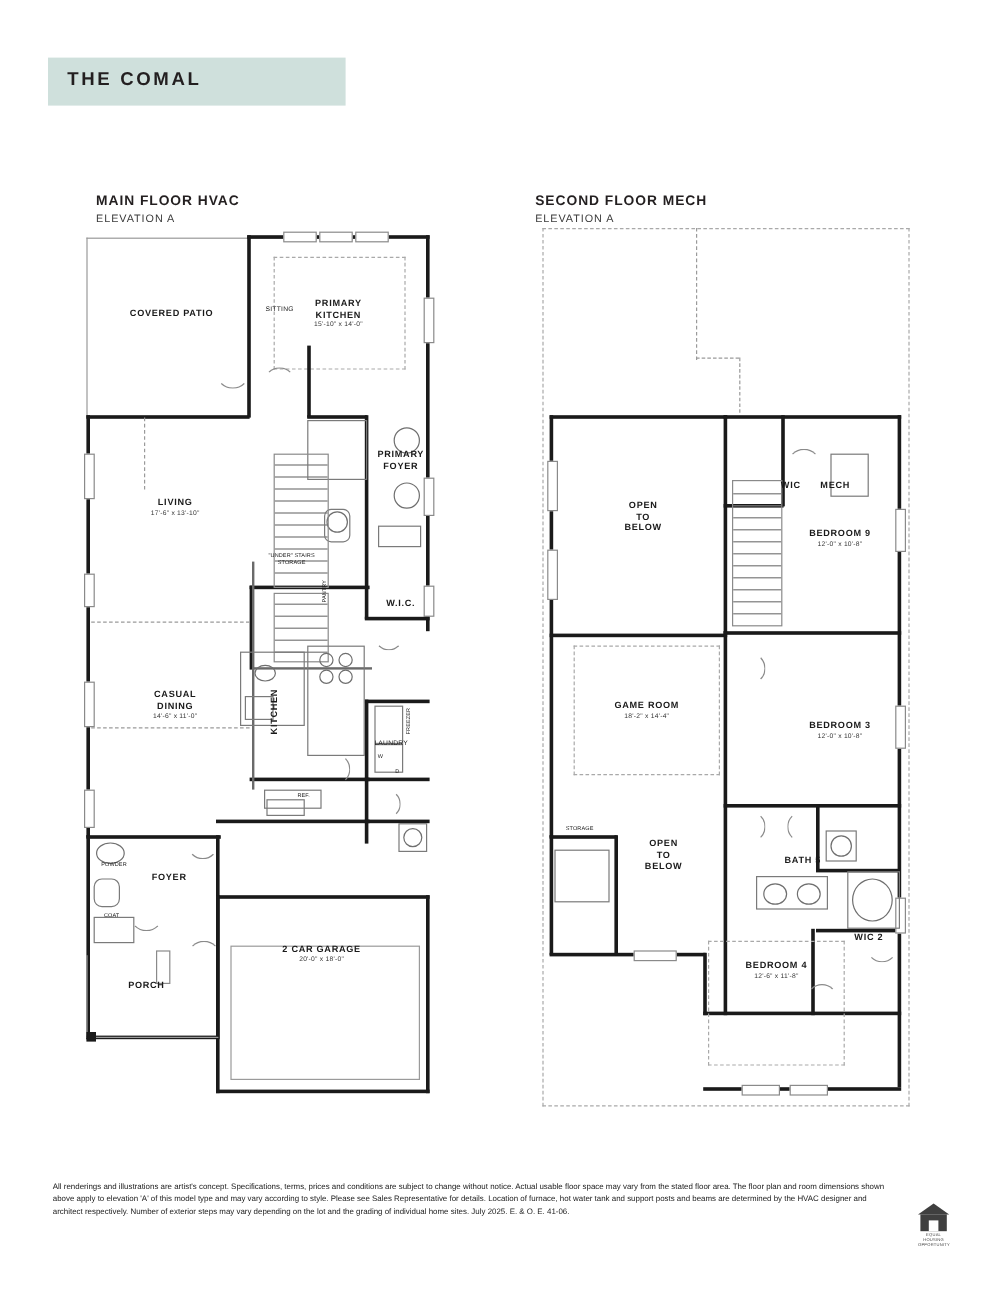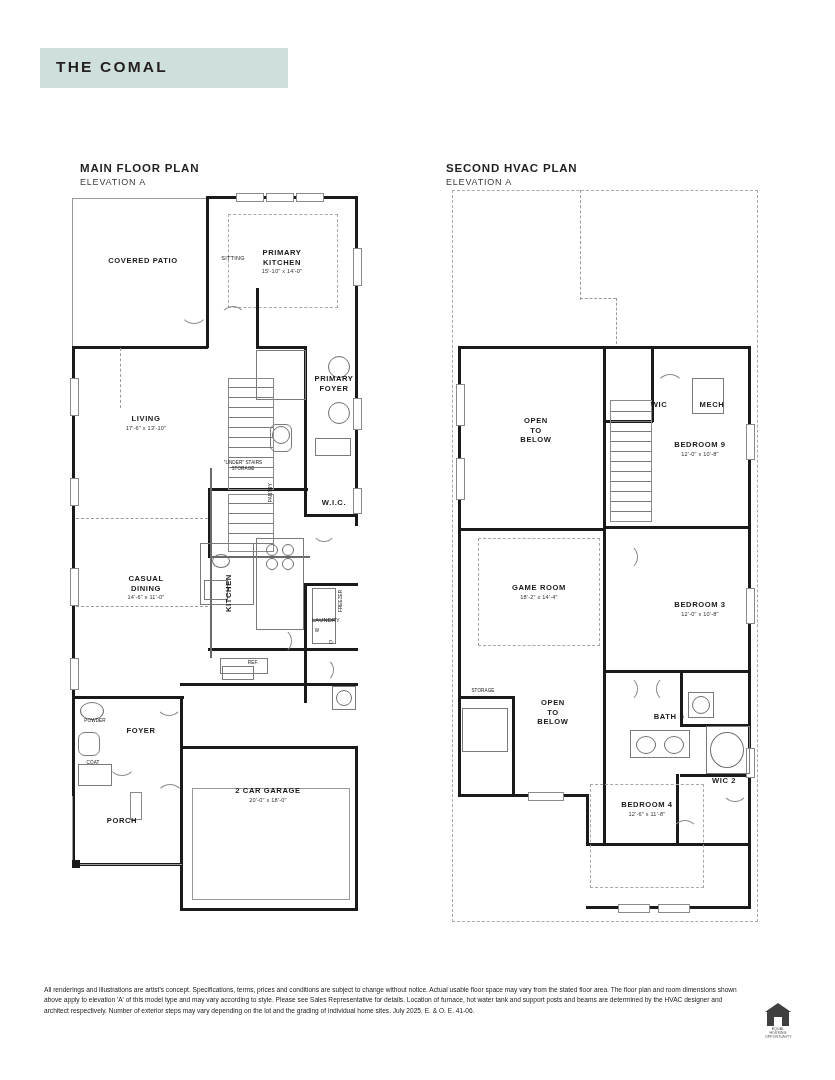--- a/index.html
+++ b/index.html
@@ -77,25 +77,25 @@
 
 <div class="page">
 
   <div class="title-band"></div>
   <div class="title-text">THE COMAL</div>
 
   <div class="elev-list">
   </div>
 
   <div class="plan-head" id="main-head">
-    <div class="h1">MAIN FLOOR PLAN</div>
+    <div class="h1">MAIN FLOOR HVAC</div>
     <div class="h2">ELEVATION A</div>
   </div>
   <div class="plan-head" id="second-head">
-    <div class="h1">SECOND HVAC PLAN</div>
+    <div class="h1">SECOND FLOOR MECH</div>
     <div class="h2">ELEVATION A</div>
   </div>
 
   <div class="canvas" id="main-canvas">
 
     <div class="thin" style="left:12px;top:10px;width:240px;height:1px;"></div>
     <div class="thin" style="left:12px;top:10px;width:1px;height:150px;"></div>
     <div class="w" style="left:146px;top:8px;width:3px;height:152px;"></div>
     <div class="w" style="left:146px;top:8px;width:152px;height:3px;"></div>
     <div class="w" style="left:295px;top:8px;width:3px;height:330px;"></div>
@@ -312,21 +312,21 @@
     <div class="box" style="left:252px;top:190px;width:30px;height:34px;"></div>
 
     <div class="arc" style="left:216px;top:186px;width:26px;height:26px;border-color:#8a8a8a transparent transparent transparent;"></div>
     <div class="arc" style="left:172px;top:356px;width:24px;height:24px;border-color:transparent #8a8a8a transparent transparent;"></div>
     <div class="arc" style="left:172px;top:488px;width:24px;height:24px;border-color:transparent #8a8a8a transparent transparent;"></div>
     <div class="arc" style="left:216px;top:488px;width:24px;height:24px;border-color:transparent transparent transparent #8a8a8a;"></div>
     <div class="arc" style="left:282px;top:588px;width:24px;height:24px;border-color:transparent transparent #8a8a8a transparent;"></div>
     <div class="arc" style="left:232px;top:632px;width:24px;height:24px;border-color:#8a8a8a transparent transparent transparent;"></div>
 
     <div class="lbl" style="left:196px;top:212px;width:46px;"><b>WIC</b></div>
-    <div class="lbl" style="left:244px;top:212px;width:56px;"><b>MECH</b></div>
+    <div class="lbl" style="left:228px;top:212px;width:56px;"><b>MECH</b></div>
     <div class="lbl" style="left:46px;top:228px;width:100px;">
       <b>OPEN</b><br>
       <b>TO</b><br>
       <b>BELOW</b>
     </div>
     <div class="lbl" style="left:212px;top:252px;width:96px;">
       <b>BEDROOM 9</b>
       <div class="dim">12'-0" x 10'-8"</div>
     </div>
     <div class="lbl" style="left:46px;top:395px;width:106px;">

